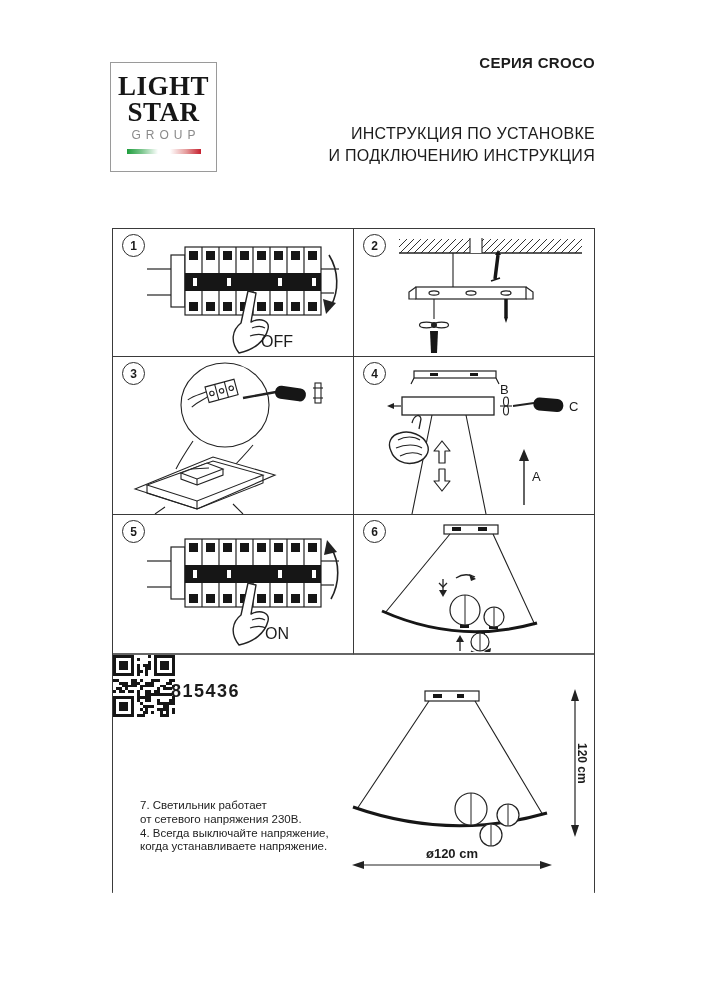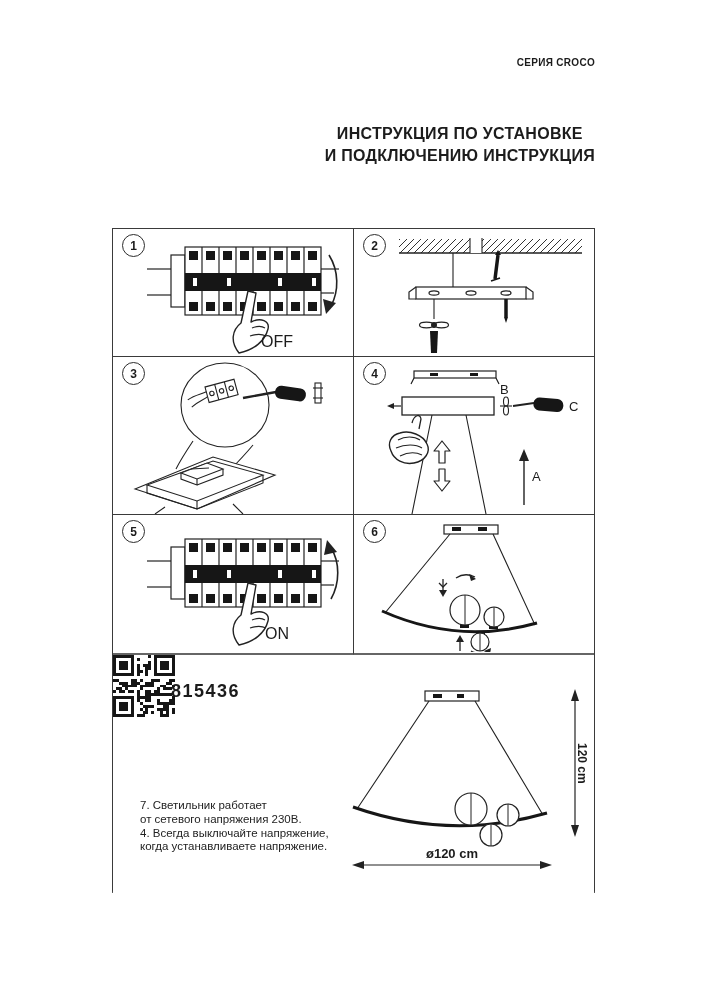--- a/index.html
+++ b/index.html
@@ -7,22 +7,22 @@
         font-family:"Liberation Sans",sans-serif;color:#1c1c1c;}
   
   .logo{position:absolute;left:110px;top:62px;width:107px;height:110px;border:1px solid #9a9a9a;
         background:#fff;text-align:center;box-sizing:border-box;padding-top:10px;}
   .logo-word{font-family:"Liberation Serif",serif;font-weight:bold;font-size:27px;line-height:26px;
         letter-spacing:0.5px;color:#161616;}
   .logo-group{font-size:12px;letter-spacing:5px;color:#8a8a8a;margin-top:3px;padding-left:5px;}
   .logo-flag{width:74px;height:5px;margin:7px auto 0;
         background:linear-gradient(90deg,#1f9e3d 0%,#7cc68e 20%,#ffffff 42%,#ffffff 58%,#e59c9c 80%,#c61f2e 100%);}
   .hdr-series{position:absolute;right:112px;top:52px;text-align:right;font-weight:bold;
-        font-size:10px;line-height:21px;letter-spacing:0.3px;}
-  .hdr-title{position:absolute;right:112px;top:123px;text-align:center;font-weight:bold;
+        font-size:15px;line-height:21px;letter-spacing:0.3px;}
+  .hdr-title{position:absolute;right:112px;top:123px;text-align:right;font-weight:normal;
         font-size:16px;line-height:22px;letter-spacing:0.3px;}
   
   .grid{position:absolute;left:112px;top:228px;width:483px;height:665px;box-sizing:border-box;
         border:1px solid #3a3a3a;border-bottom:2px solid #666;}
   .cell{position:absolute;box-sizing:border-box;background:#fff;}
   .c1{left:0;top:0;width:241px;height:128px;border-right:1px solid #3a3a3a;border-bottom:1px solid #3a3a3a;}
   .c2{left:241px;top:0;width:240px;height:128px;border-bottom:1px solid #3a3a3a;}
   .c3{left:0;top:128px;width:241px;height:158px;border-right:1px solid #3a3a3a;border-bottom:1px solid #3a3a3a;}
   .c4{left:241px;top:128px;width:240px;height:158px;border-bottom:1px solid #3a3a3a;}
   .c5{left:0;top:286px;width:241px;height:140px;border-right:1px solid #3a3a3a;border-bottom:2px solid #666;}
@@ -36,20 +36,26 @@
   .qr{position:absolute;left:66px;top:56px;}
   .notes{position:absolute;left:27px;top:144px;font-size:11.5px;line-height:13.8px;color:#222;}
   .lampwrap{position:absolute;left:232px;top:14px;}
   svg text{font-family:"Liberation Sans",sans-serif;fill:#1c1c1c;}
 </style>
 </head>
 <body>
 
 <div class="page">
 
+  <div class="logo">
+    <div class="logo-word">LIGHT</div>
+    <div class="logo-word">STAR</div>
+    <div class="logo-group">GROUP</div>
+    <div class="logo-flag"></div>
+  </div>
   <div class="hdr-series">
     <div>СЕРИЯ CROCO</div>
   </div>
   <div class="hdr-title">
     <div>ИНСТРУКЦИЯ ПО УСТАНОВКЕ</div>
     <div>И ПОДКЛЮЧЕНИЮ ИНСТРУКЦИЯ</div>
   </div>
 
   <div class="grid">
 

